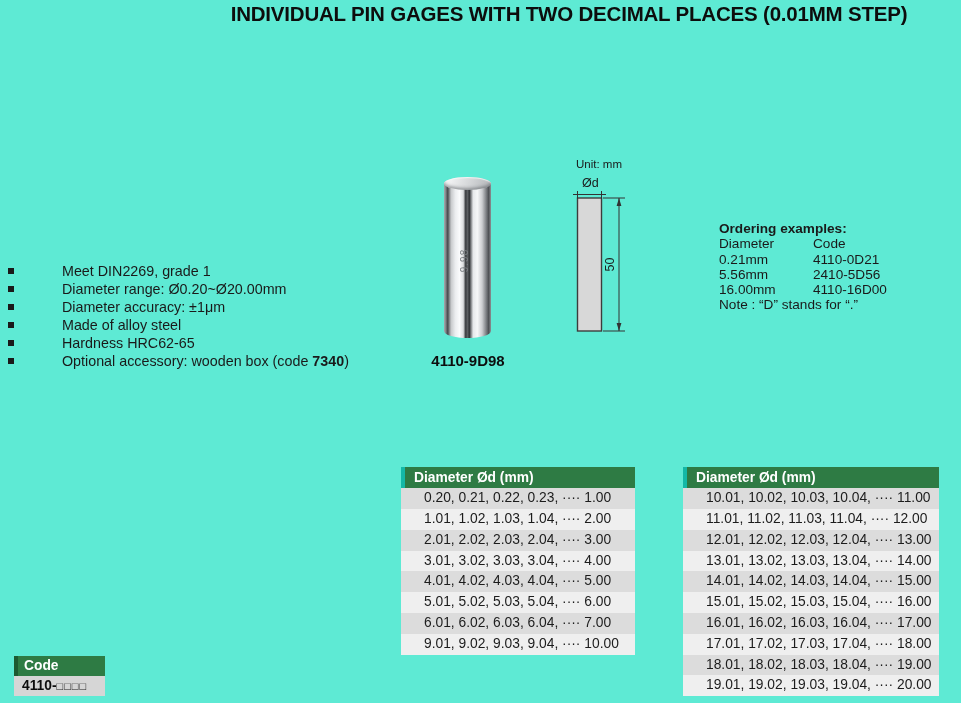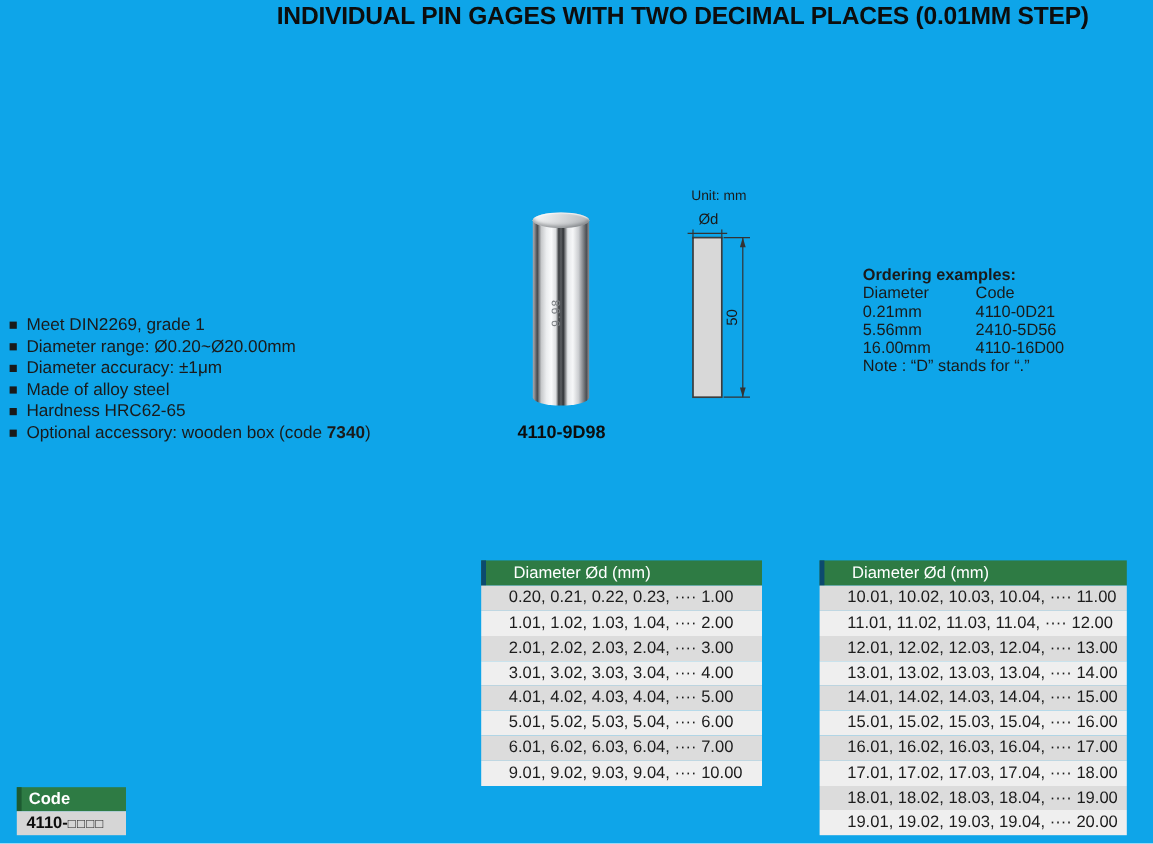--- a/index.html
+++ b/index.html
@@ -1,27 +1,27 @@
 <!DOCTYPE html>
 <html><head>
 <meta charset="utf-8">
 <style>
   * { margin:0; padding:0; box-sizing:border-box; }
   html,body { background:#ffffff; }
   body { font-family:"Liberation Sans","DejaVu Sans",sans-serif; color:#111; }
-  .page { position:relative; width:961px; height:703px; background:#0ea5e9; overflow:hidden; }
+  .page { position:relative; width:961px; height:703px; background:#5eead4; overflow:hidden; }
 
   
   .title { position:absolute; left:178px; top:2px; width:782px; text-align:center;
            font-size:20.5px; font-weight:bold; color:#0d0d0d; letter-spacing:-0.2px; }
 
   
   .features { position:absolute; left:8px; top:262px; width:390px; }
   .feat { display:flex; align-items:flex-start; height:18px; line-height:18px;
-          font-size:14.3px; color:#1a1a1a; }
+          font-size:14.3px; color:#1a1a1a;gap:40px; }
   .sq { flex:0 0 auto; width:6px; height:6px; background:#1a1a1a; margin:6px 8px 0 0; }
   .feat b { font-weight:bold; }
 
   
   .pin { position:absolute; left:444px; top:177px; width:47px; height:161px; }
   .pin-body { position:absolute; left:0; top:6px; right:0; bottom:0;
     border-radius:0 0 50% 50% / 0 0 7px 7px;
     background:linear-gradient(90deg,
       #a7aaae 0%, #8b8e92 3%, #45484c 8%, #c7c9cb 15%, #ebedef 24%,
       #fafbfc 33%, #dcdee0 41%, #3a3d40 46%, #5c5f62 50%, #303336 54%,
@@ -51,22 +51,22 @@
   .ordering > div { height:15.3px; line-height:15.3px; }
   .ord-head { font-weight:bold; }
   .ord-row { display:flex; }
   .ord-c1 { width:94px; flex:0 0 auto; }
 
   
   .dtable { position:absolute; top:467px; }
   .t-left  { left:401px; width:234px; }
   .t-right { left:683px; width:256px; }
   .thead { height:21.3px; line-height:21.3px; background:#2e7b44;
-    border-left:4px solid #0c4a6e; padding-left:23px;
-    color:#fff; font-weight:normal; font-size:13.8px; }
+    border-left:4px solid #14b8a6; padding-left:9px;
+    color:#fff; font-weight:bold; font-size:13.8px; }
   .trow { height:20.8px; line-height:20.8px; padding-left:23px;
     font-size:13.8px; color:#1c1c1c; white-space:nowrap; }
   .dtable > .trow:nth-child(even) { background:#dcdcdc; }
   .dtable > .trow:nth-child(odd)  { background:#efefef; }
 
   
   .codebox { position:absolute; left:14px; top:656px; width:91px; }
   .code-head { height:20px; line-height:20px; background:#2e7b44;
     border-left:4px solid #1d5a31; padding-left:6px;
     color:#fff; font-weight:bold; font-size:13.8px; }

